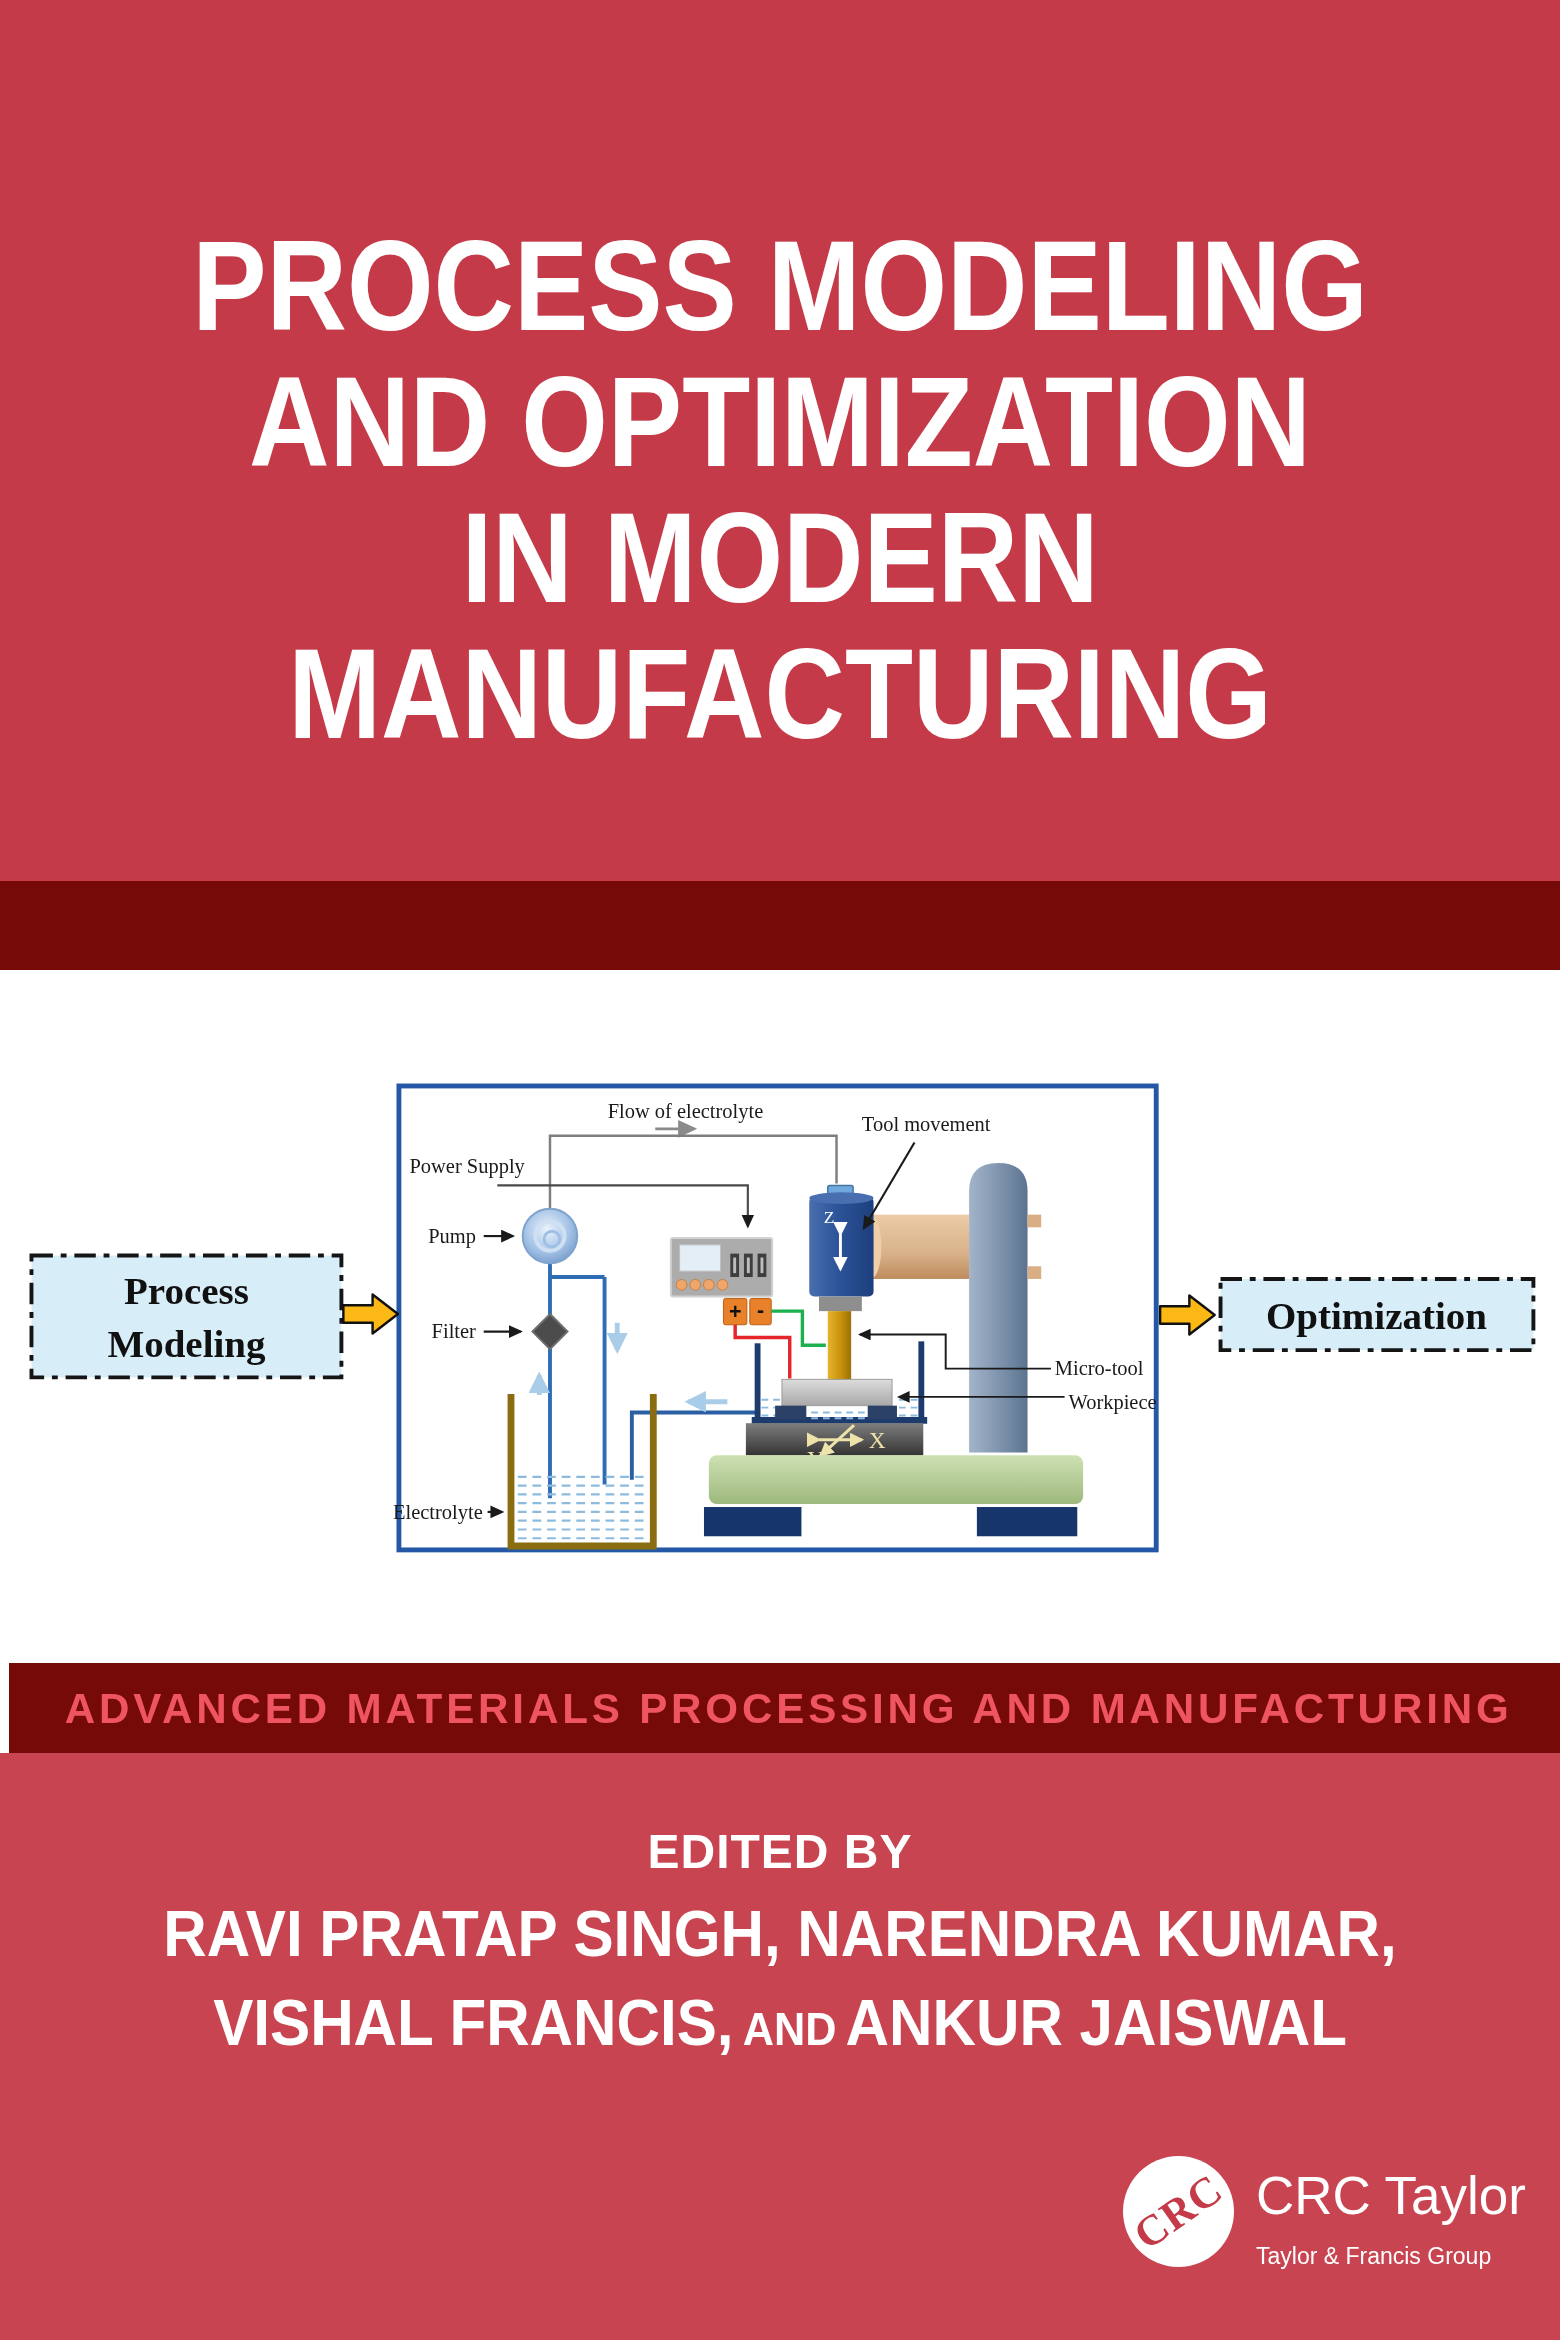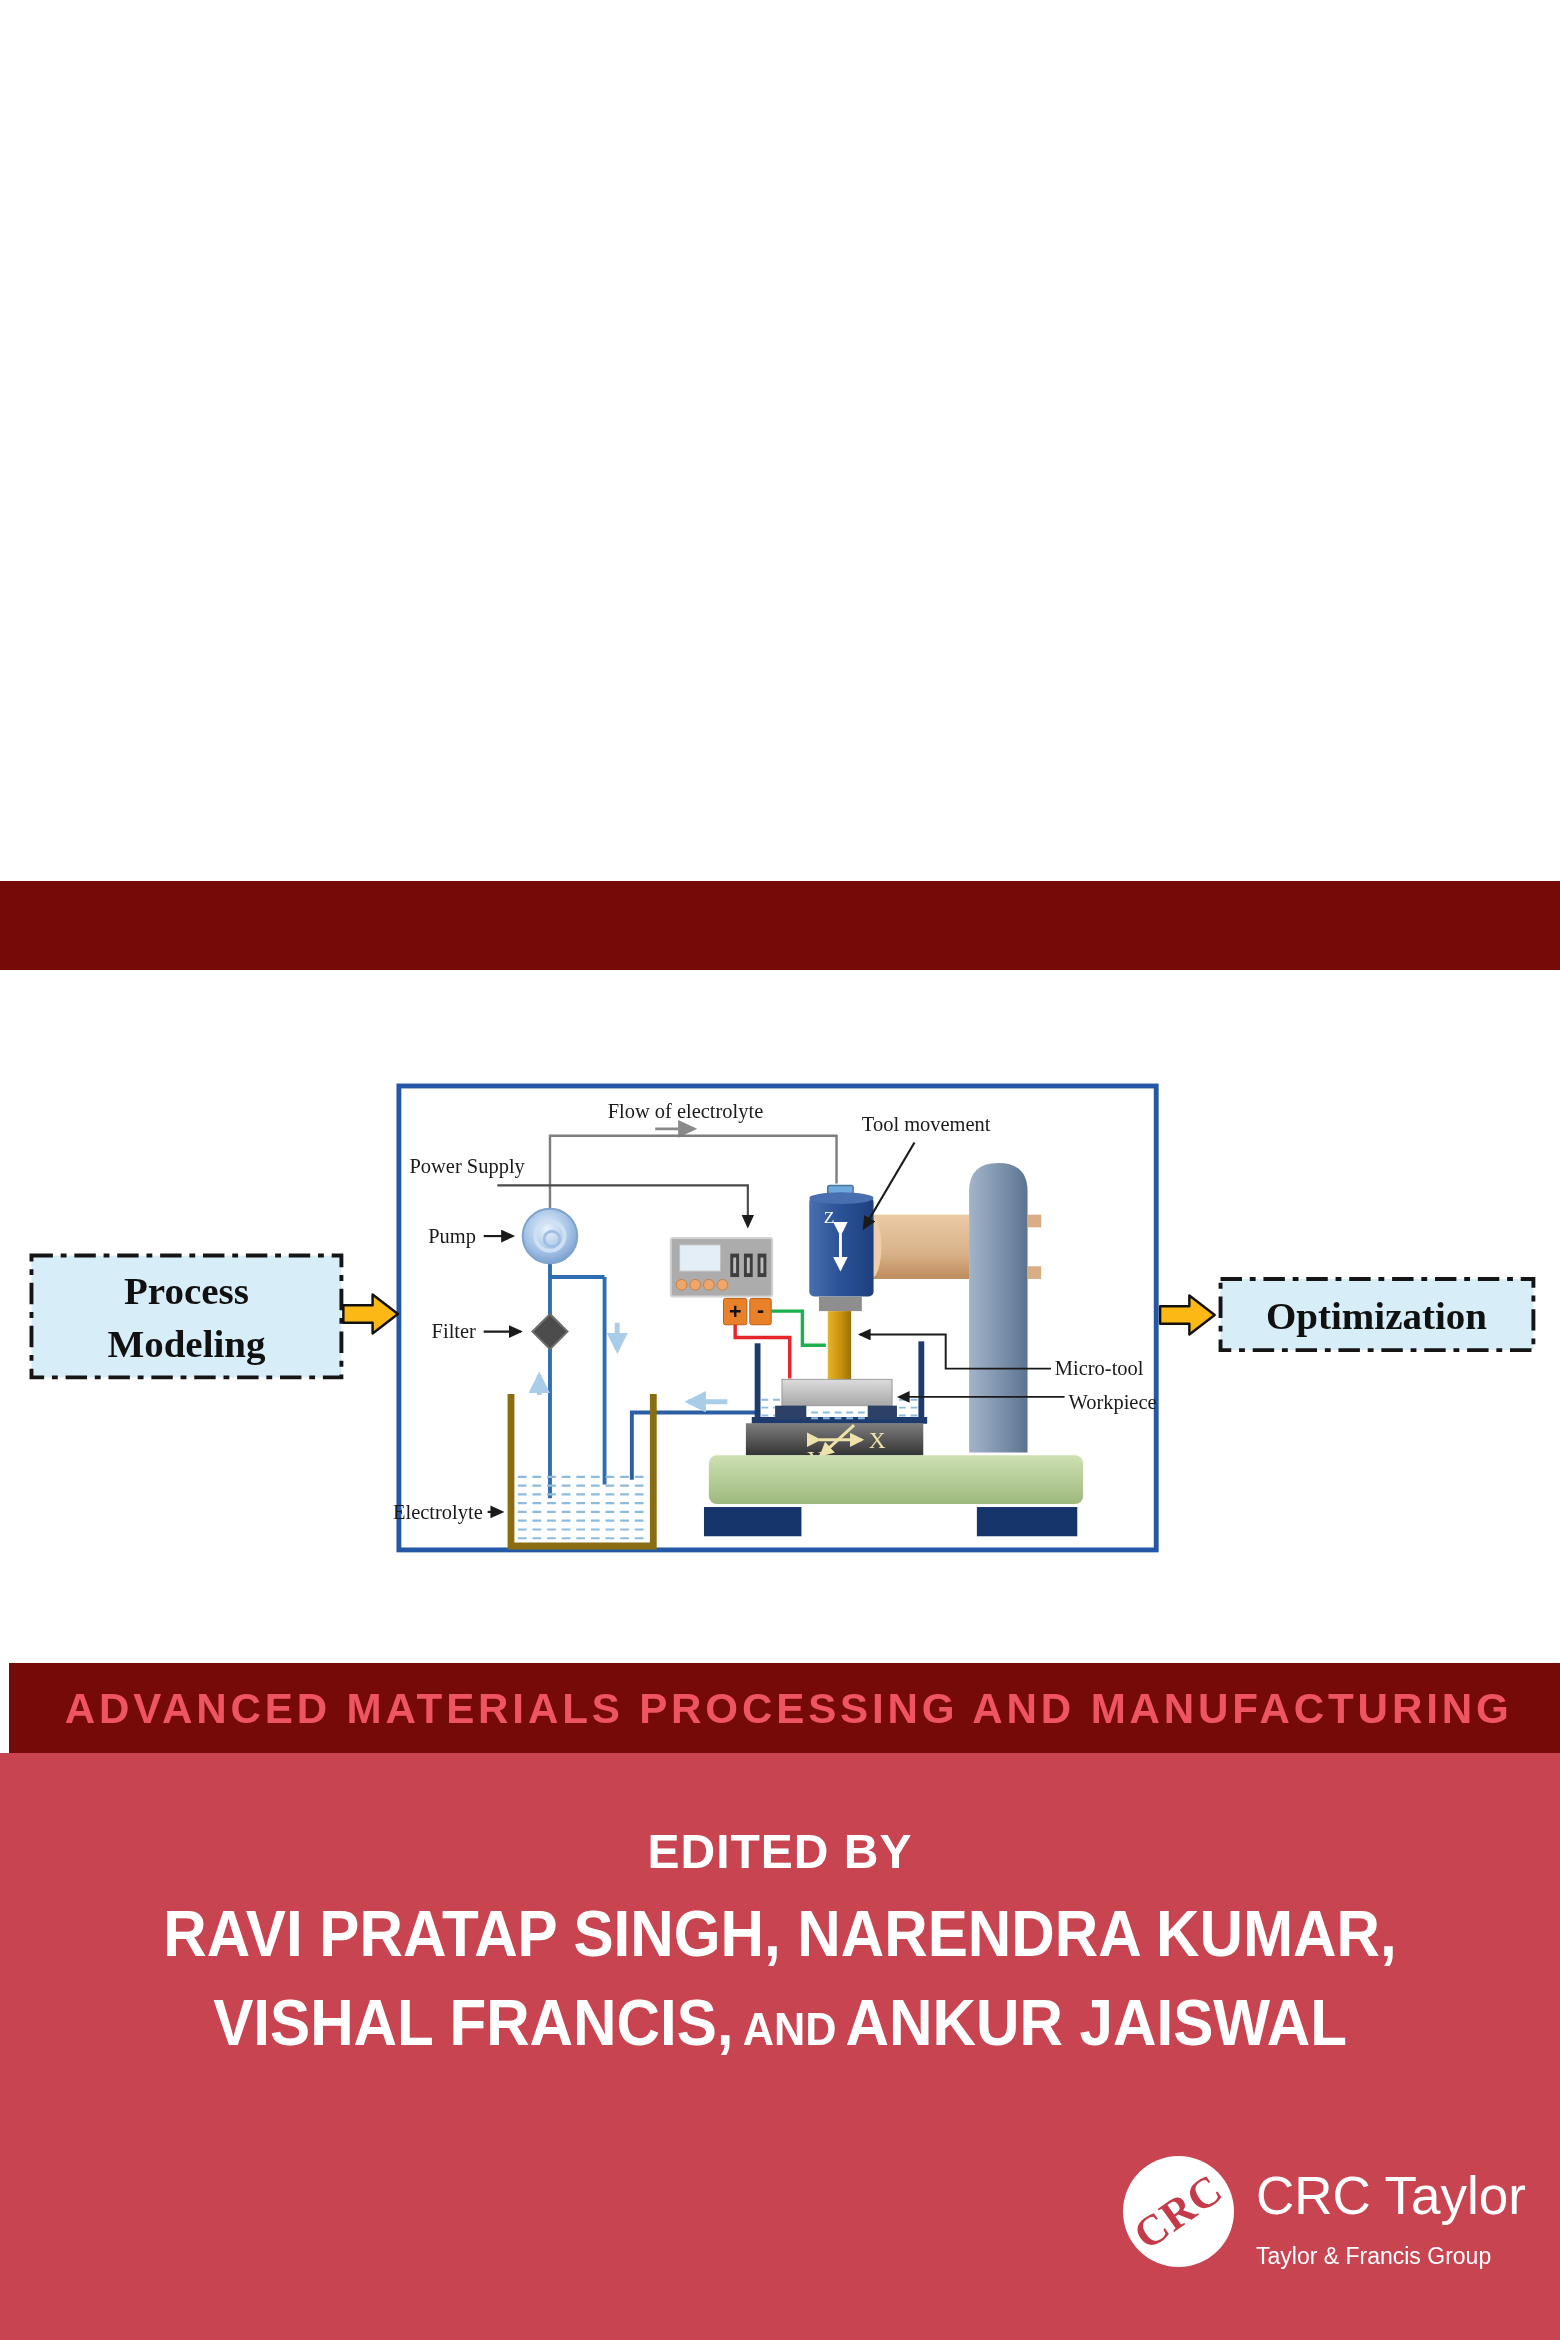--- a/index.html
+++ b/index.html
@@ -37,20 +37,28 @@
   .dbox{font-family:"Liberation Serif","DejaVu Serif",serif;font-size:40px;font-weight:bold;fill:#111;}
   .dsign{font-family:"Liberation Sans",sans-serif;font-size:22px;font-weight:bold;fill:#111;}
   .daxis{font-family:"Liberation Serif","DejaVu Serif",serif;font-size:24px;fill:#EDE2A9;}
   .dz{font-family:"Liberation Serif","DejaVu Serif",serif;font-size:18px;fill:#ffffff;}
 </style>
 </head>
 <body>
 
 <div class="page">
 
+  <div class="band-top">
+    <div class="title">
+      <div>PROCESS MODELING</div>
+      <div>AND OPTIMIZATION</div>
+      <div>IN MODERN</div>
+      <div>MANUFACTURING</div>
+    </div>
+  </div>
 
   <div class="band-dark"></div>
 
   <div class="white-panel">
     <svg width="1560" height="692" viewBox="0 995 1600 710">
       <defs>
         <radialGradient id="pumpGrad" cx="45%" cy="38%" r="70%">
           <stop offset="0%" stop-color="#EAF2FB"></stop>
             <stop offset="55%" stop-color="#A8C6E8"></stop>
             <stop offset="100%" stop-color="#6F96C8"></stop>

